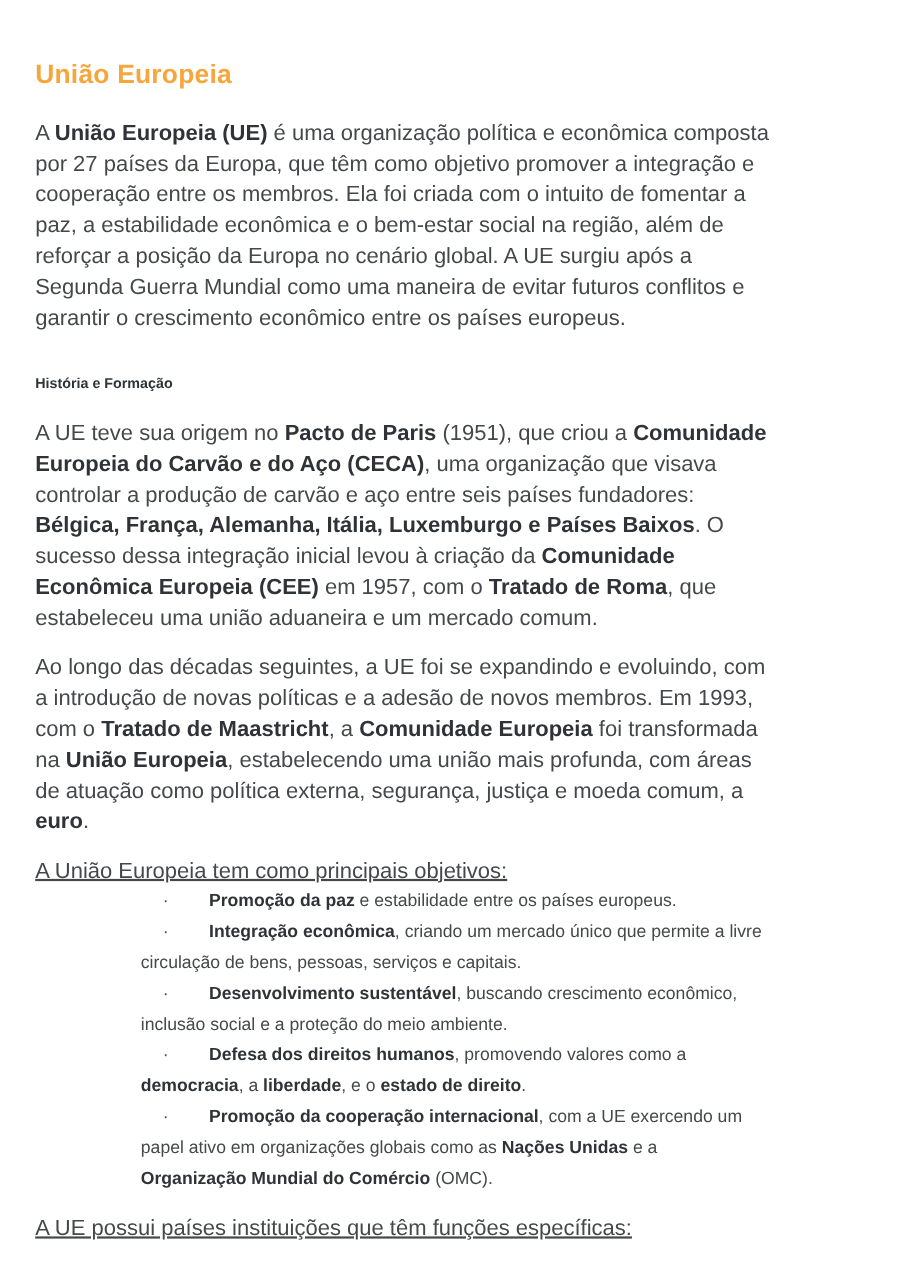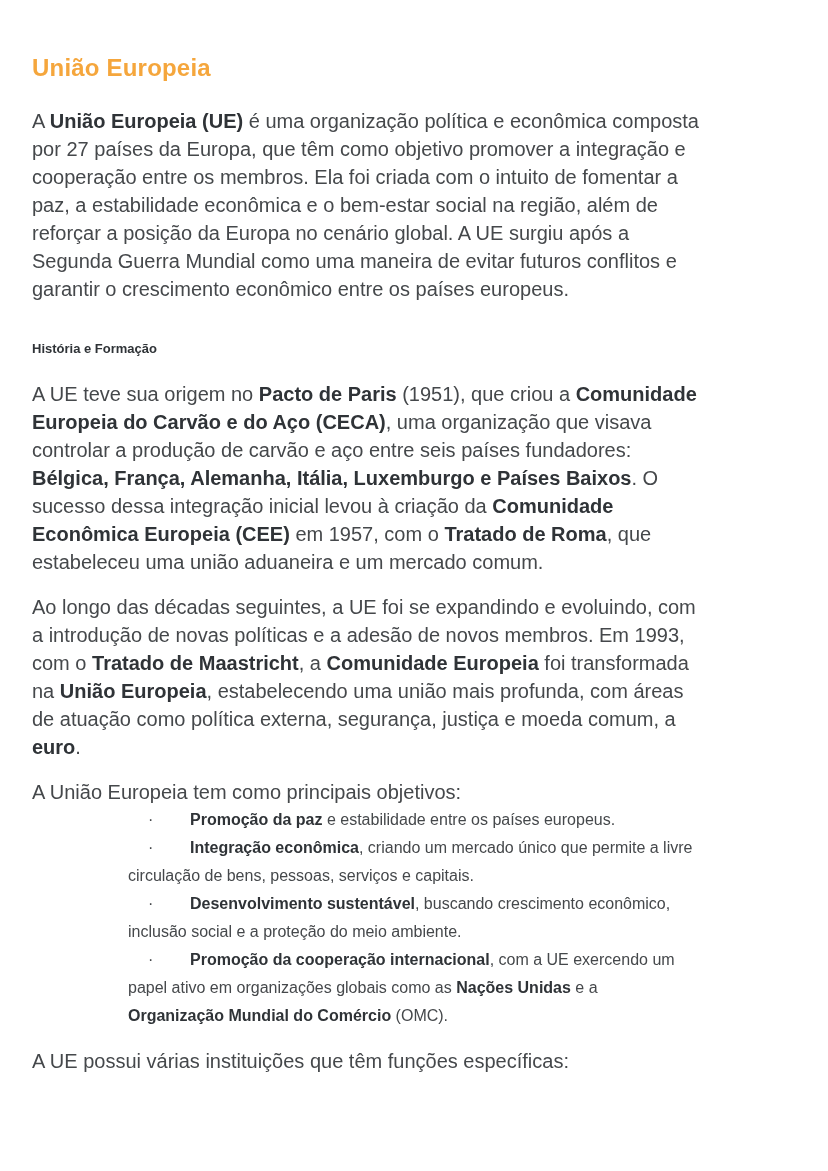--- a/index.html
+++ b/index.html
@@ -24,21 +24,21 @@
     font-weight: 700;
     color: var(--accent, #F5A63C);
     letter-spacing: 0.2px;
   }
   .block {
     margin: 0 0 17px 0;
     font-size: 20px;
     line-height: 28px;
     color: var(--text-color, #45484B);
   }
-  .block.tight { margin-bottom: 0; }
+  .block.tight { margin-bottom: 0; text-decoration: underline; }
   h2.block {
     font-weight: 700;
     color: var(--bold-color, #2F3337);
     font-size: 13px;
     margin-top: 32px;
   }
   p.block { font-weight: 400; }
   strong {
     font-weight: 700;
     color: var(--bold-color, #2F3337);
@@ -79,17 +79,18 @@
   <div id="doc-body">
       <p class="block"><span>A </span><strong>União Europeia (UE)</strong><span> é uma organização política e econômica composta por 27 países da Europa, que têm como objetivo promover a integração e cooperação entre os membros. Ela foi criada com o intuito de fomentar a paz, a estabilidade econômica e o bem-estar social na região, além de reforçar a posição da Europa no cenário global. A UE surgiu após a Segunda Guerra Mundial como uma maneira de evitar futuros conflitos e garantir o crescimento econômico entre os países europeus.</span></p>
       <h2 class="block">História e Formação</h2>
       <p class="block"><span>A UE teve sua origem no </span><strong>Pacto de Paris</strong><span> (1951), que criou a </span><strong>Comunidade Europeia do Carvão e do Aço (CECA)</strong><span>, uma organização que visava controlar a produção de carvão e aço entre seis países fundadores: </span><strong>Bélgica, França, Alemanha, Itália, Luxemburgo e Países Baixos</strong><span>. O sucesso dessa integração inicial levou à criação da </span><strong>Comunidade Econômica Europeia (CEE)</strong><span> em 1957, com o </span><strong>Tratado de Roma</strong><span>, que estabeleceu uma união aduaneira e um mercado comum.</span></p>
       <p class="block"><span>Ao longo das décadas seguintes, a UE foi se expandindo e evoluindo, com a introdução de novas políticas e a adesão de novos membros. Em 1993, com o </span><strong>Tratado de Maastricht</strong><span>, a </span><strong>Comunidade Europeia</strong><span> foi transformada na </span><strong>União Europeia</strong><span>, estabelecendo uma união mais profunda, com áreas de atuação como política externa, segurança, justiça e moeda comum, a </span><strong>euro</strong><span>.</span></p>
       <p class="block tight"><span>A União Europeia tem como principais objetivos:</span></p>
       <div class="list">
         <div class="li bullet-item"><span class="marker bullet">·</span><span class="li-text"><strong>Promoção da paz</strong><span> e estabilidade entre os países europeus.</span></span></div>
         <div class="li bullet-item"><span class="marker bullet">·</span><span class="li-text"><strong>Integração econômica</strong><span>, criando um mercado único que permite a livre circulação de bens, pessoas, serviços e capitais.</span></span></div>
         <div class="li bullet-item"><span class="marker bullet">·</span><span class="li-text"><strong>Desenvolvimento sustentável</strong><span>, buscando crescimento econômico, inclusão social e a proteção do meio ambiente.</span></span></div>
+        <div class="li bullet-item"><span class="marker bullet">·</span><span class="li-text"><strong>Defesa dos direitos humanos</strong><span>, promovendo valores como a </span><strong>democracia</strong><span>, a </span><strong>liberdade</strong><span>, e o </span><strong>estado de direito</strong><span>.</span></span></div>
         <div class="li bullet-item"><span class="marker bullet">·</span><span class="li-text"><strong>Promoção da cooperação internacional</strong><span>, com a UE exercendo um papel ativo em organizações globais como as </span><strong>Nações Unidas</strong><span> e a </span><strong>Organização Mundial do Comércio</strong><span> (OMC).</span></span></div>
       </div>
-      <p class="block tight"><span>A UE possui várias instituições que têm funções específicas:</span></p>
+      <p class="block tight"><span>A UE possui países instituições que têm funções específicas:</span></p>
     </div>
 </div>
 
 </body></html>

